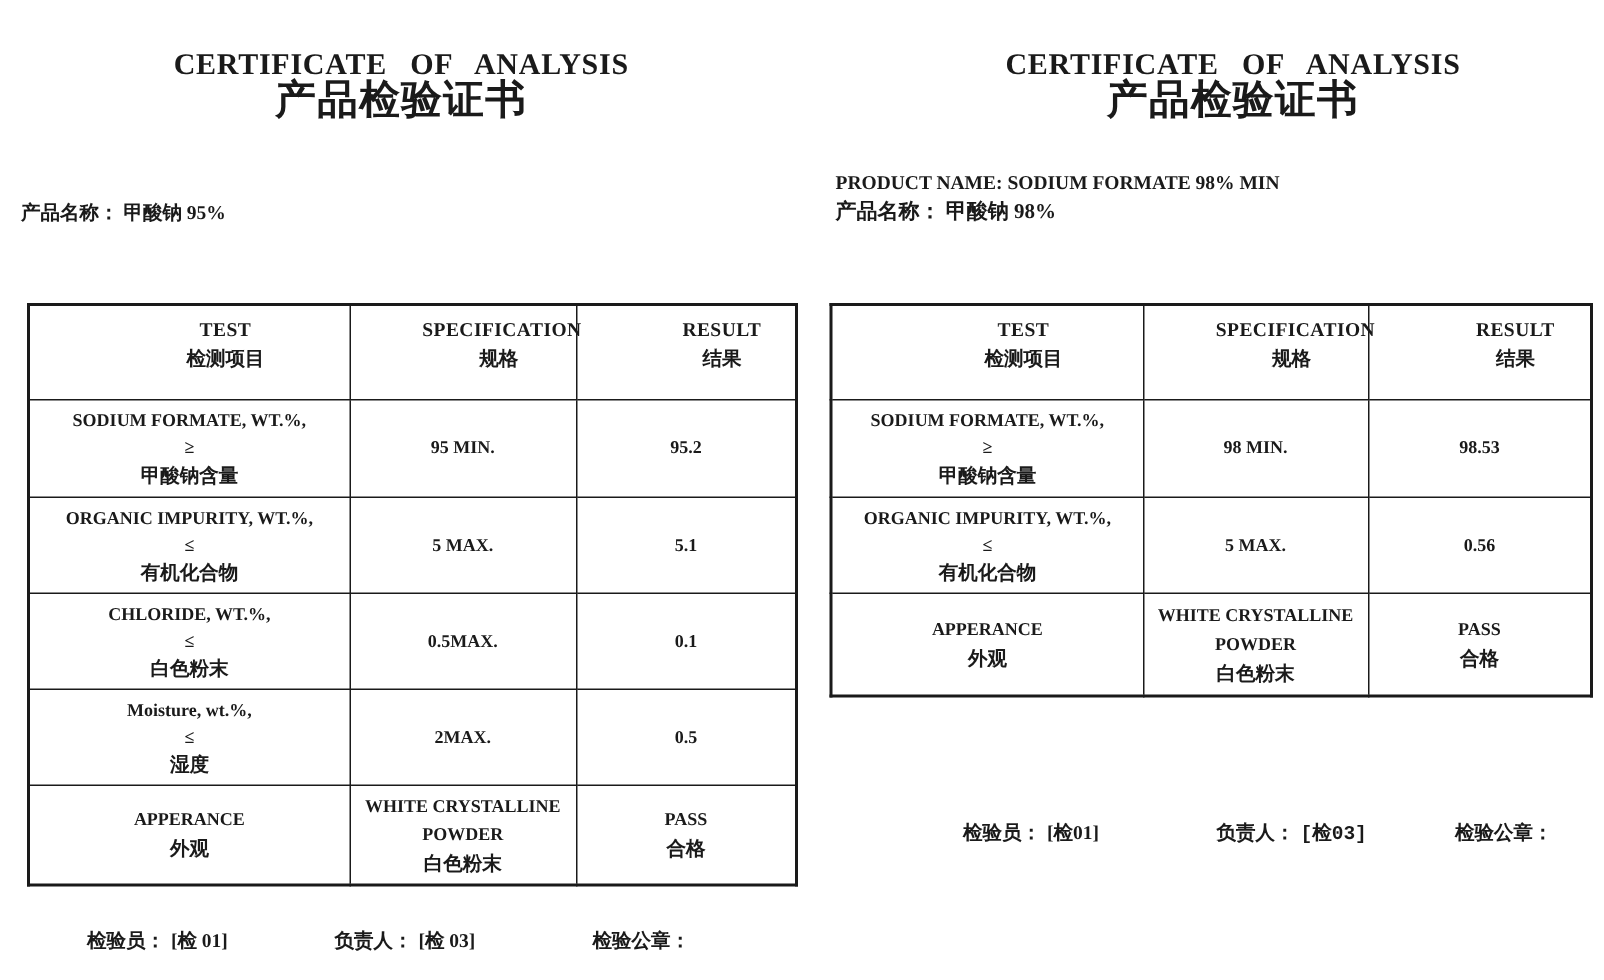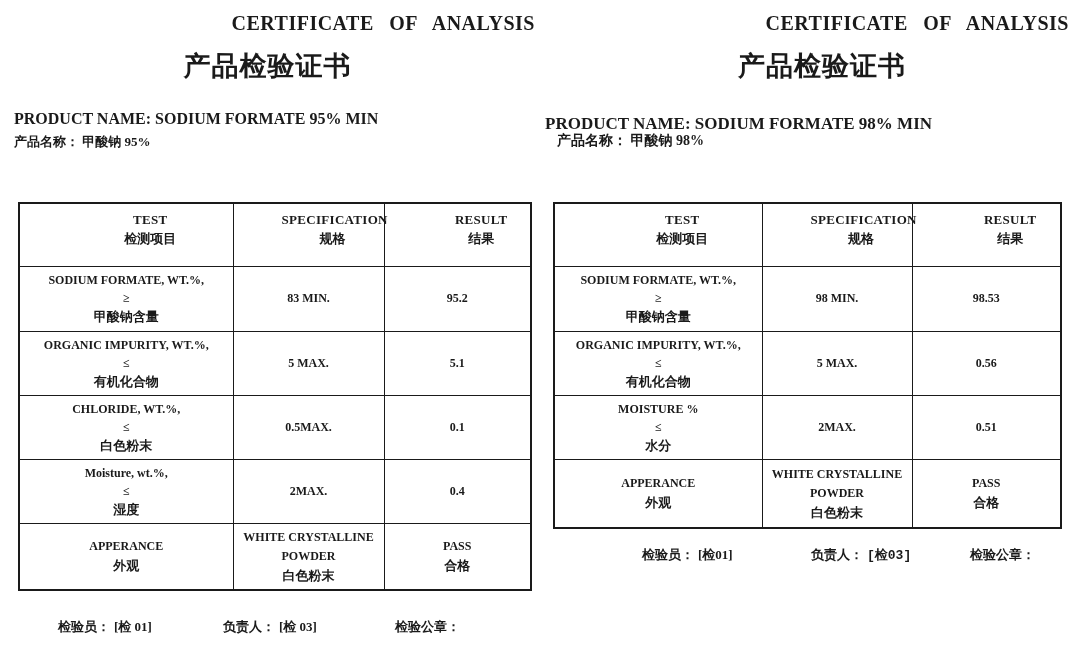--- a/index.html
+++ b/index.html
@@ -2,33 +2,33 @@
 <html><head>
 <meta charset="utf-8">
 <style>
   * { margin:0; padding:0; box-sizing:border-box; }
   html,body { width:1069px; height:653px; background:#ffffff; overflow:hidden;
     font-family:"Liberation Serif","DejaVu Serif",serif; color:#1a1a1a; }
   .doc { position:absolute; top:0; height:653px; }
   #doc1 { left:0; width:535px; }
   #doc2 { left:535px; width:534px; }
 
-  .title { position:absolute; top:12px; text-align:right; font-weight:bold;
+  .title { position:absolute; top:32px; text-align:center; font-weight:bold;
            font-size:20px; word-spacing:10px; letter-spacing:0.5px; }
   #doc1 .title { left:0; width:535px; }
   #doc2 .title { left:40px; width:494px; }
 
   .title-cn { position:absolute; top:48px; text-align:center; font-weight:bold;
               font-size:27px; letter-spacing:1px; }
   #doc1 .title-cn { left:0; width:535px; }
   #doc2 .title-cn { left:40px; width:494px; }
 
   .prod-en { position:absolute; font-weight:bold; white-space:nowrap; }
   #doc1 .prod-en { left:14px; top:110px; font-size:16px; }
-  #doc2 .prod-en { left:10px; top:114px; font-size:17px; }
+  #doc2 .prod-en { left:22px; top:114px; font-size:13px; }
 
   .prod-cn { position:absolute; font-weight:bold; white-space:nowrap; }
   #doc1 .prod-cn { left:14px; top:133px; font-size:13px; }
   #doc2 .prod-cn { left:22px; top:132px; font-size:14px; }
 
   table { position:absolute; top:202px; border-collapse:collapse; table-layout:fixed;
           border:2px solid #1a1a1a; }
   #doc1 table { left:18px; width:512px; }
   #doc2 table { left:18px; width:507px; }
   th, td { border:1px solid #1a1a1a; text-align:center; }
@@ -50,21 +50,20 @@
   #doc2 .f2 { left:276px; top:546px;font-family:Liberation Mono, monospace; }
   #doc2 .f3 { left:435px; top:546px; }
   .footer-item .val { margin-left:4px;margin-top:17px; }
 </style>
 </head>
 <body>
 
 <div class="doc" id="doc1">
   <div class="title">CERTIFICATE OF ANALYSIS</div>
   <div class="title-cn">产品检验证书</div>
-  <div class="prod-en">PRODUCT NAME: SODIUM FORMATE 95% MIN</div>
   <div class="prod-cn">产品名称：  甲酸钠 95%</div>
 
   <table>
     <colgroup>
         <col style="width:214px">
         <col style="width:151px">
         <col style="width:147px">
       </colgroup>
     <tbody>
         <tr class="h63">
@@ -81,21 +80,21 @@
         <div class="ln cn">结果</div>
       </th>
     </tr>
     <tr class="h65">
       <td>
         <div class="ln">SODIUM FORMATE, WT.%,</div>
         <div class="ln sym">≥</div>
         <div class="ln cn">甲酸钠含量</div>
       </td>
       <td>
-        <div class="ln">83 MIN.</div>
+        <div class="ln">95 MIN.</div>
 
       </td>
       <td>
         <div class="ln">95.2</div>
 
       </td>
     </tr>
     <tr class="h64">
       <td>
         <div class="ln">ORGANIC IMPURITY, WT.%,</div>
@@ -130,21 +129,21 @@
       <td>
         <div class="ln">Moisture, wt.%,</div>
         <div class="ln sym">≤</div>
         <div class="ln cn">湿度</div>
       </td>
       <td>
         <div class="ln">2MAX.</div>
 
       </td>
       <td>
-        <div class="ln">0.4</div>
+        <div class="ln">0.5</div>
 
       </td>
     </tr>
     <tr class="h67">
       <td>
         <div class="ln">APPERANCE</div>
 
         <div class="ln cn">外观</div>
       </td>
       <td>
@@ -214,35 +213,20 @@
       </td>
       <td>
         <div class="ln">5 MAX.</div>
 
       </td>
       <td>
         <div class="ln">0.56</div>
 
       </td>
     </tr>
-    <tr class="h64">
-      <td>
-        <div class="ln">MOISTURE %</div>
-        <div class="ln sym">≤</div>
-        <div class="ln cn">水分</div>
-      </td>
-      <td>
-        <div class="ln">2MAX.</div>
-
-      </td>
-      <td>
-        <div class="ln">0.51</div>
-
-      </td>
-    </tr>
     <tr class="h69">
       <td>
         <div class="ln">APPERANCE</div>
 
         <div class="ln cn">外观</div>
       </td>
       <td>
         <div class="ln">WHITE CRYSTALLINE POWDER</div>
         <div class="ln cn">白色粉末</div>
       </td>

